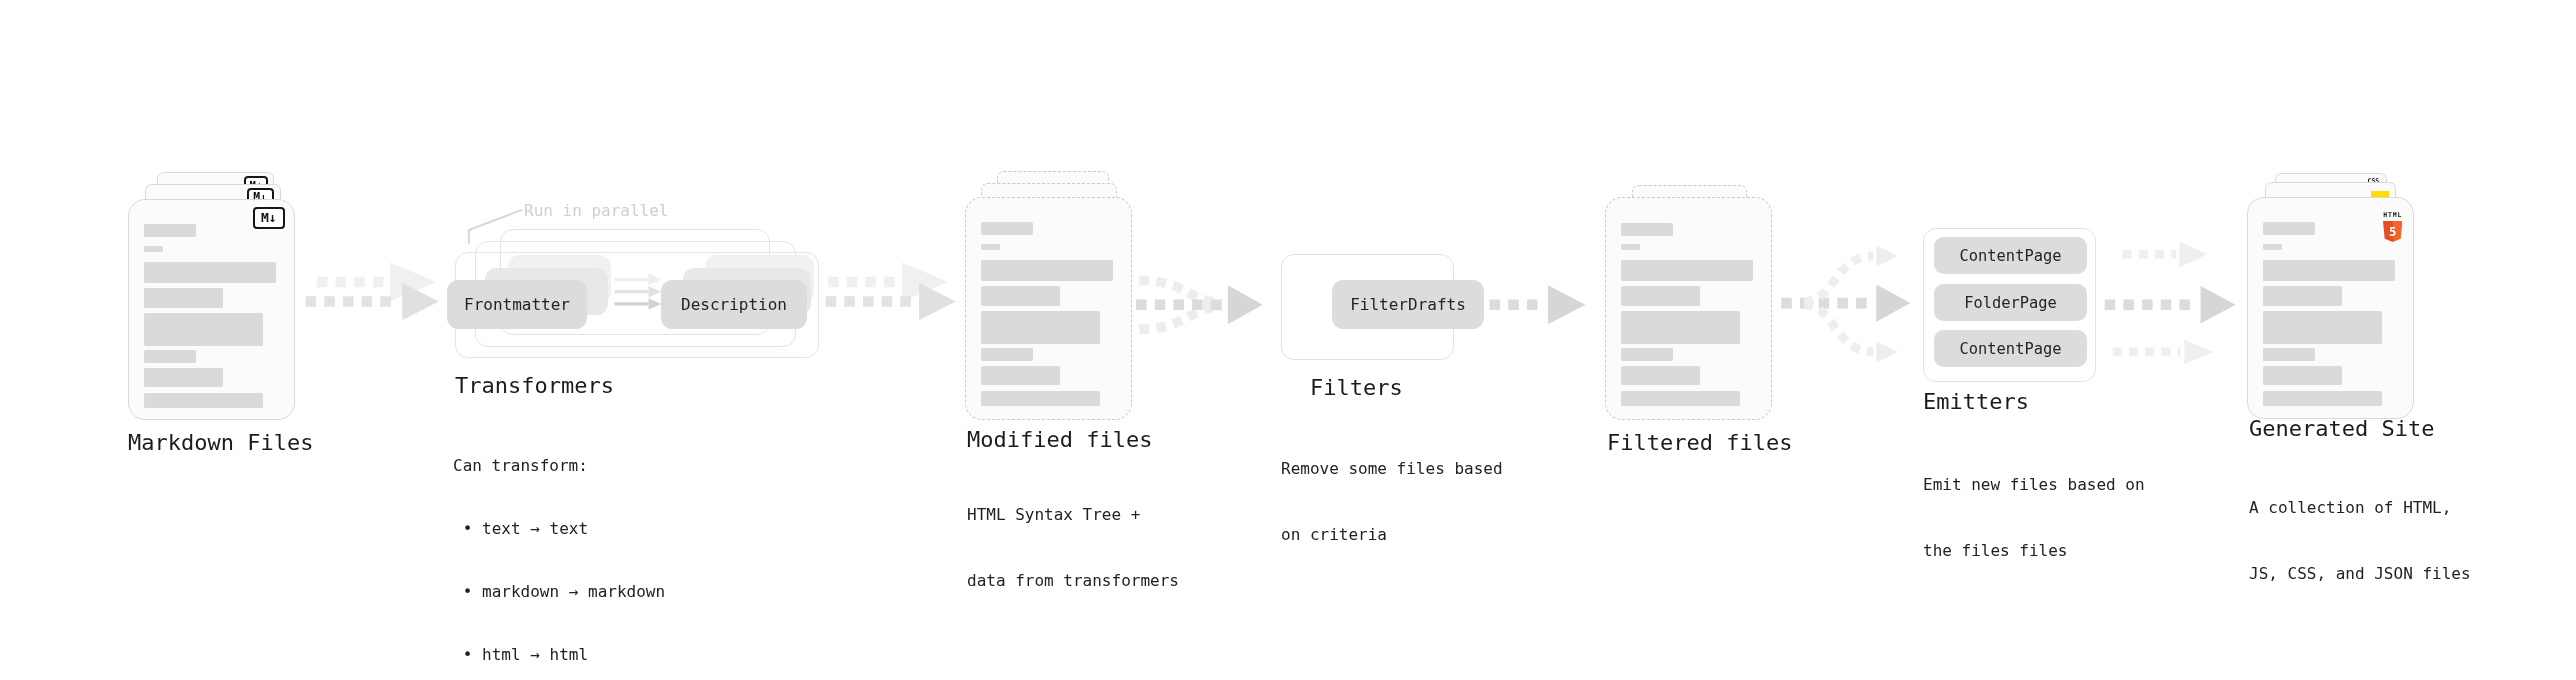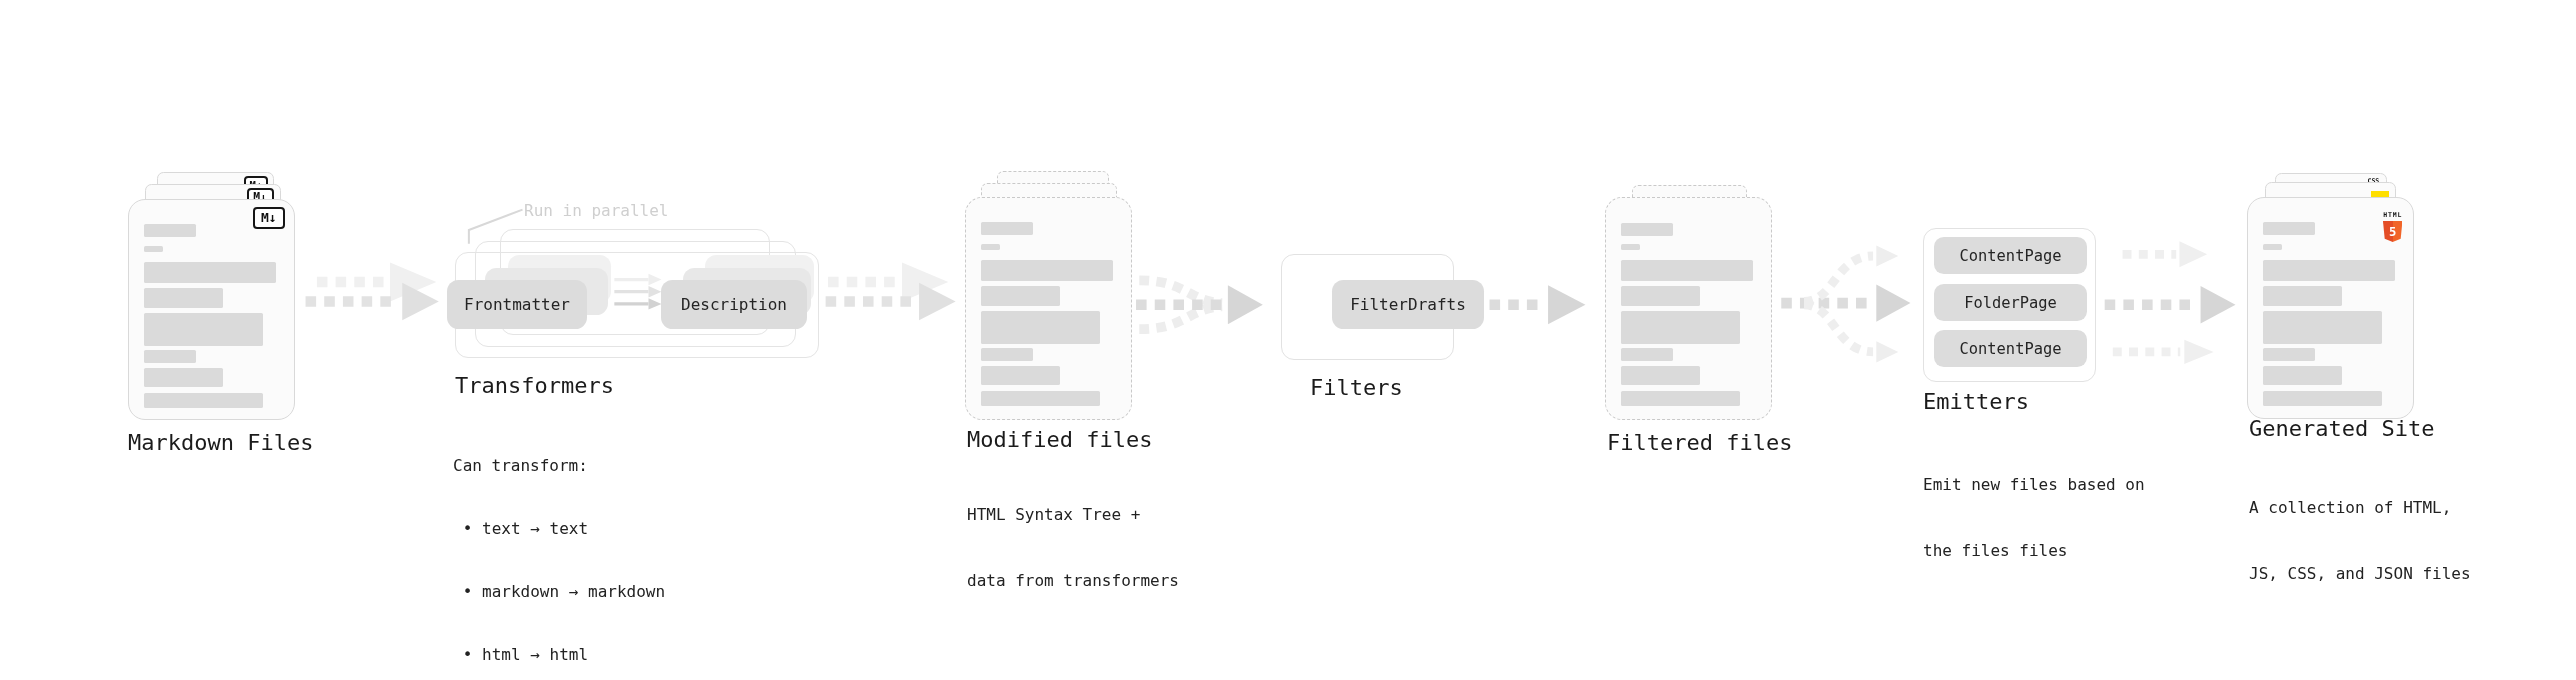--- a/index.html
+++ b/index.html
@@ -177,20 +177,24 @@
   </div>
   <div class="title" style="left:967px; top:429px;">Modified files</div>
   <div class="sub" style="left:967px; top:459px;">
     <span class="line">HTML Syntax Tree +</span>
     <span class="line">data from transformers</span>
   </div>
 
   <div class="w-box" style="left:1281px; top:254px; width:173px; height:106px; z-index:2;"></div>
   <div class="pill" style="left:1292px; top:280px; width:152px; height:49px;margin-left:40px;">FilterDrafts</div>
   <div class="title" style="left:1310px; top:377px;">Filters</div>
+  <div class="sub" style="left:1281px; top:413px;">
+    <span class="line">Remove some files based</span>
+    <span class="line">on criteria</span>
+  </div>
 
   <div class="stack" style="left:1605px; top:185px; width:167px; height:235px;">
     <div class="sheet dashed z1" style="left:27px; top:0; width:115px; height:46px; border-radius:6.5px;"></div>
     <div class="sheet dashed z2" style="left:0; top:12.2px; width:167px; height:223px;">
         <div class="bar" style="left: 15.4px; top: 24.4px; width: 52px; height: 13px;"></div>
         <div class="bar" style="left: 15.4px; top: 46px; width: 18.7px; height: 5.7px;"></div>
         <div class="bar" style="left: 15.4px; top: 62px; width: 132px; height: 21px;"></div>
         <div class="bar" style="left: 15.4px; top: 88px; width: 79px; height: 19.5px;"></div>
         <div class="bar" style="left: 15.4px; top: 113px; width: 119px; height: 32.5px;"></div>
         <div class="bar" style="left: 15.4px; top: 150px; width: 52px; height: 13px;"></div>

